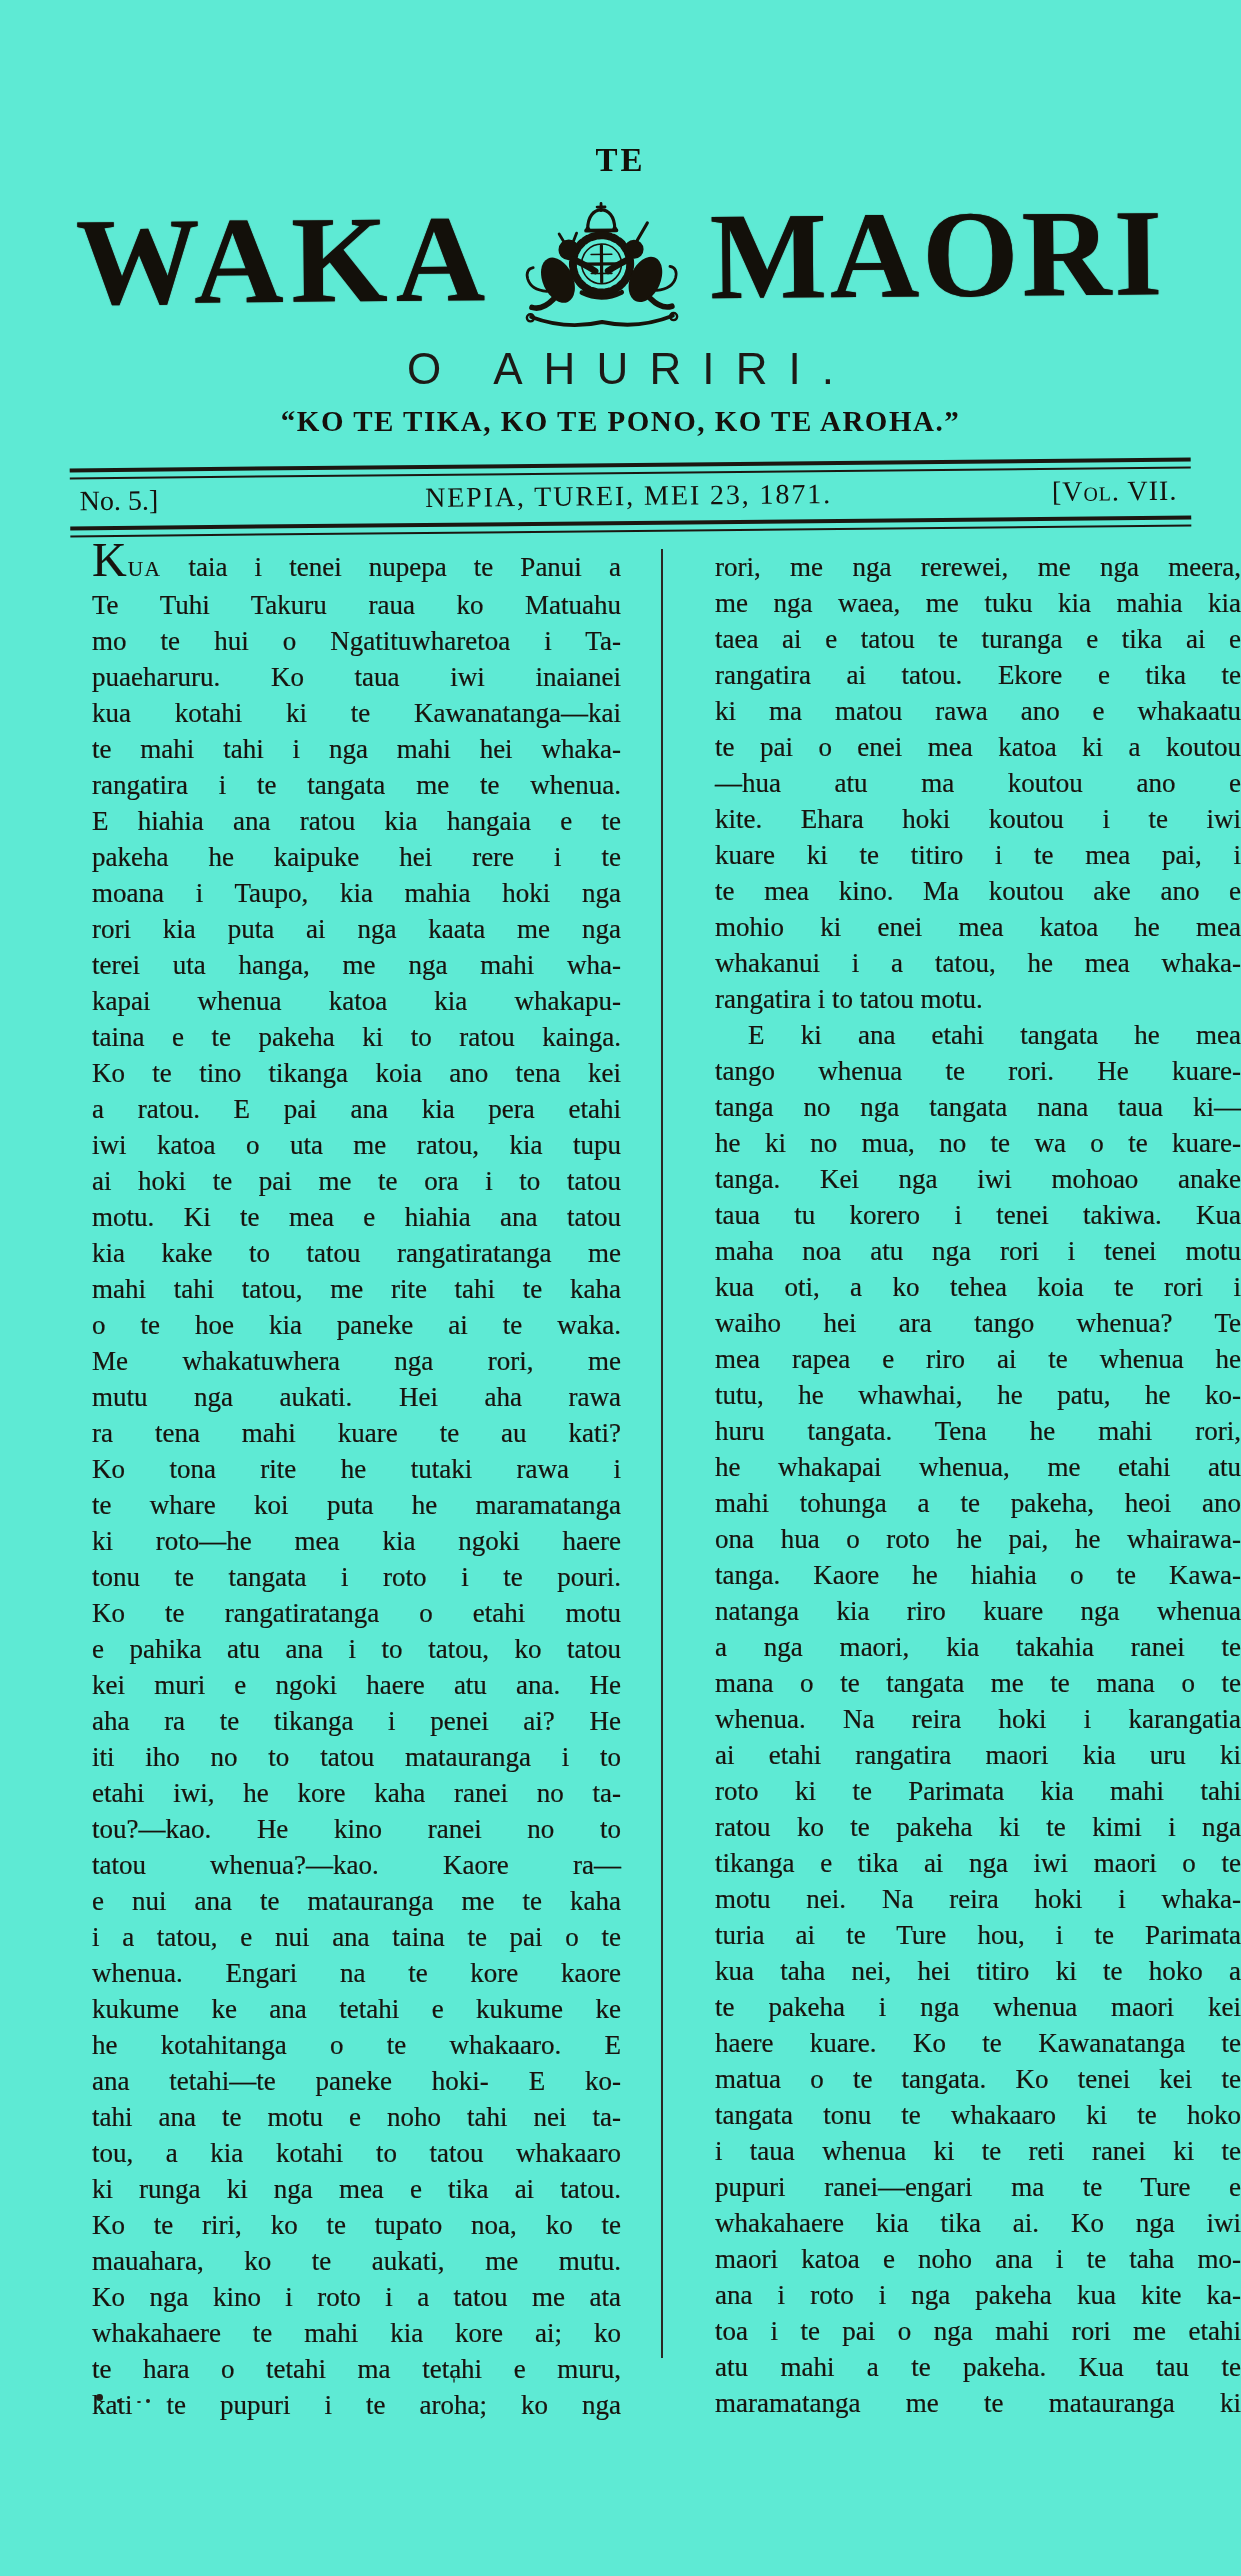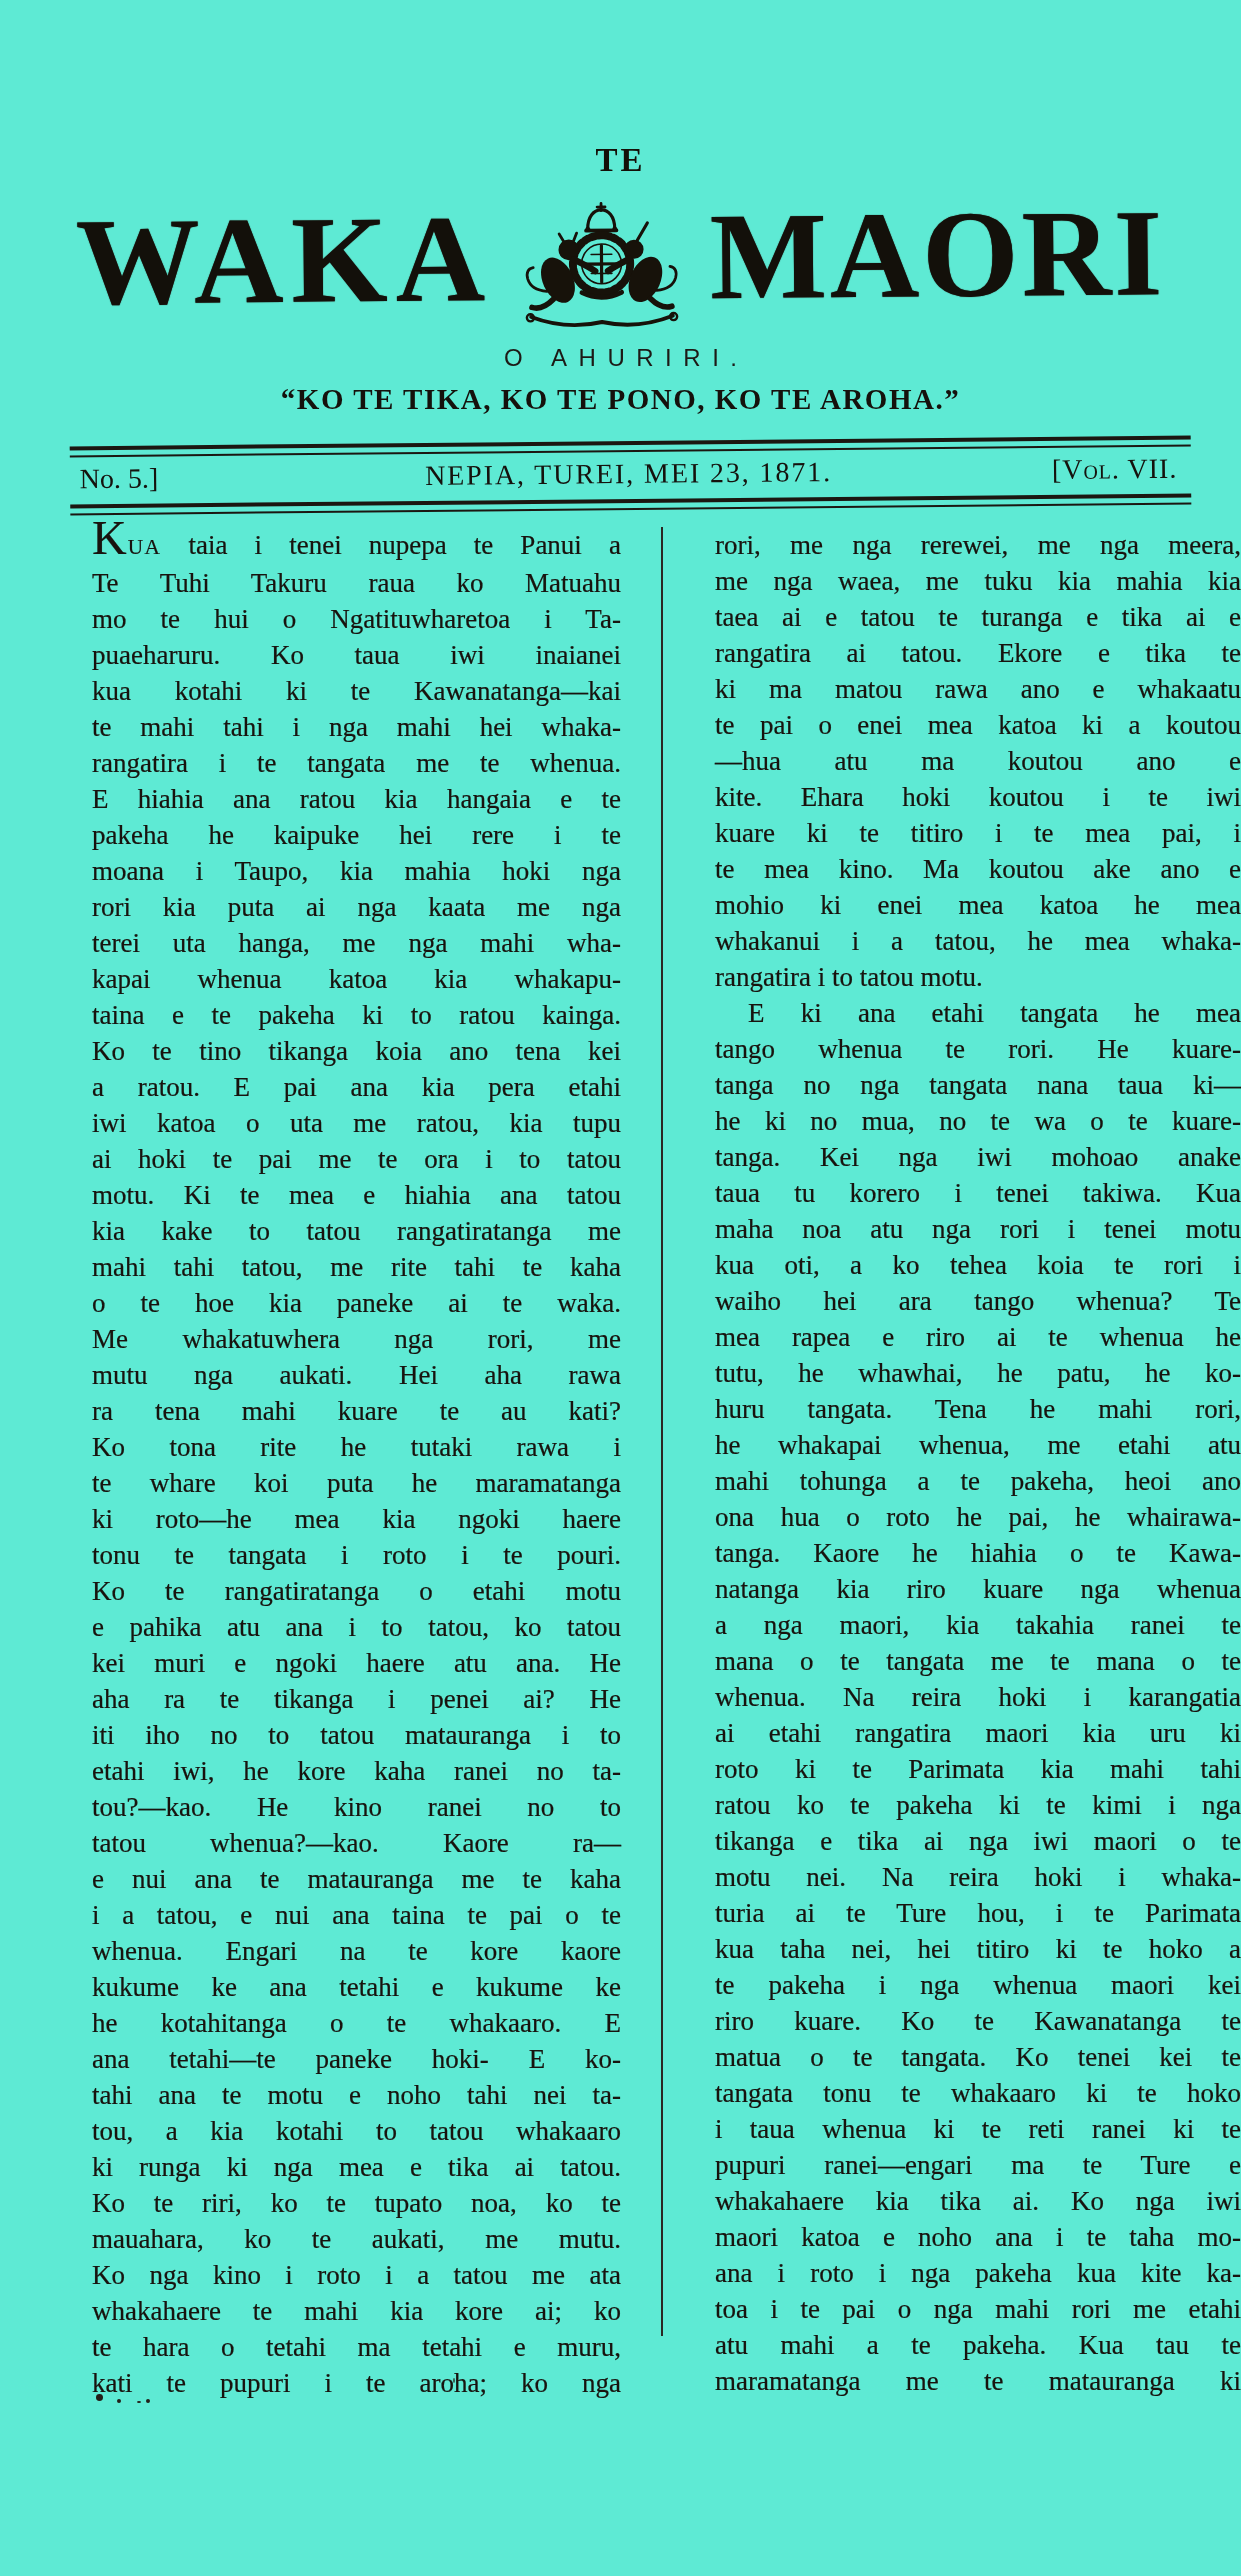--- a/index.html
+++ b/index.html
@@ -32,21 +32,21 @@
     color:#13100a;
     line-height:1;
     text-shadow:0 0 1px #2a241c;
   }
   .title-word.maori{letter-spacing:2.9px;}
   .emblem{flex:0 0 auto;margin-top:25px;}
   .subtitle{
     margin-top:9.7px;
     text-align:center;
     font-family:"Liberation Sans","DejaVu Sans",sans-serif;
-    font-size:24px;font-weight:400;
+    font-size:44px;font-weight:400;
     letter-spacing:0.48em;text-indent:0.48em;
     color:#1d1a16;
   }
   .motto{
     margin-top:11.6px;
     text-align:center;
     font-size:29px;font-weight:700;
     letter-spacing:1.5px;
     color:#15110c;
   }
@@ -256,21 +256,21 @@
         <div class="bline">mana o te tangata me te mana o te</div>
         <div class="bline">whenua.  Na reira hoki i karangatia</div>
         <div class="bline">ai etahi rangatira maori kia uru ki</div>
         <div class="bline">roto ki te Parimata kia mahi tahi</div>
         <div class="bline">ratou ko te pakeha ki te kimi i nga</div>
         <div class="bline">tikanga e tika ai nga iwi maori o te</div>
         <div class="bline">motu nei.  Na reira hoki i whaka-</div>
         <div class="bline">turia ai te Ture hou, i te Parimata</div>
         <div class="bline">kua taha nei, hei titiro ki te hoko a</div>
         <div class="bline">te pakeha i nga whenua maori kei</div>
-        <div class="bline">riro kuare.  Ko te Kawanatanga te</div>
+        <div class="bline">haere kuare.  Ko te Kawanatanga te</div>
         <div class="bline">matua o te tangata.  Ko tenei kei te</div>
         <div class="bline">tangata tonu te whakaaro ki te hoko</div>
         <div class="bline">i taua whenua ki te reti ranei ki te</div>
         <div class="bline">pupuri ranei—engari ma te Ture e</div>
         <div class="bline">whakahaere kia tika ai.  Ko nga iwi</div>
         <div class="bline">maori katoa e noho ana i te taha mo-</div>
         <div class="bline">ana i roto i nga pakeha kua kite ka-</div>
         <div class="bline">toa i te pai o nga mahi rori me etahi</div>
         <div class="bline">atu mahi a te pakeha.  Kua tau te</div>
         <div class="bline">maramatanga me te matauranga ki</div>

